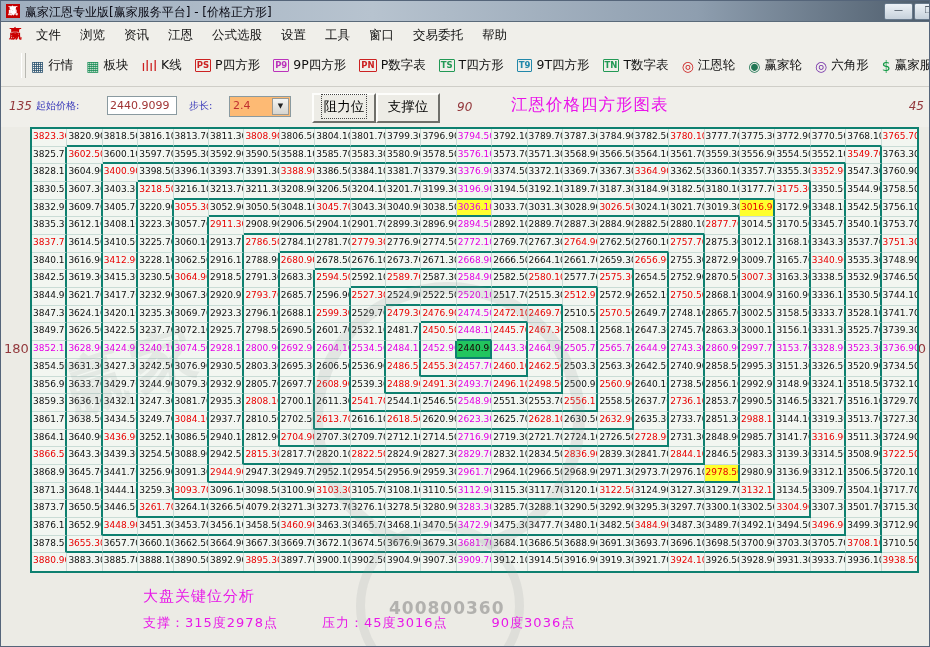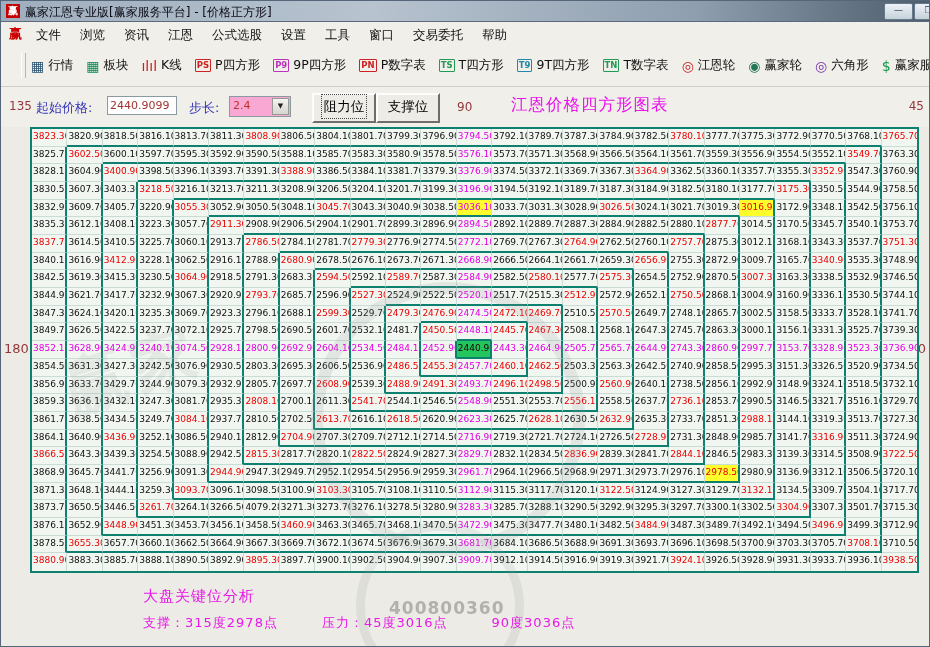--- a/index.html
+++ b/index.html
@@ -31,25 +31,25 @@
   .tb-grip{position:absolute;left:20px;top:8px;bottom:8px;width:3px;
     border-left:1px solid #fff;border-right:1px solid #B8B8B2;}
   .tb-item{display:flex;align-items:center;margin-right:13px;white-space:nowrap;}
   .tb-ico{font-size:14px;margin-right:4px;line-height:14px;}
   .tb-ico.boxed{font-size:8.5px;font-weight:bold;border:1px solid currentColor;
     padding:0 1px;line-height:11px;border-radius:1px;}
   .tb-label{font-size:12.5px;color:#111;}
 
   
   .controls{position:absolute;left:0;top:86px;width:100%;height:40px;background:#F0EFEA;}
-  .deg{position:absolute;color:#93383C;font-size:12px;}
-  .lbl-blue{position:absolute;color:#3434B8;font-size:13px;top:12px;}
+  .deg{position:absolute;color:#93383C;font-size:12px;font-style:italic;}
+  .lbl-blue{position:absolute;color:#3434B8;font-size:10px;top:12px;}
   .txtinput{position:absolute;left:106px;top:9px;width:64px;height:17px;border:1px solid #8A9AA0;
     background:#fff;color:#A03434;font-size:11px;padding:0 2px;font-family:"DejaVu Sans",sans-serif;}
-  .combo{position:absolute;left:228px;top:9px;width:60px;height:19px;background:#f9a8d4;border:1px solid #8A9AA0;}
+  .combo{position:absolute;left:228px;top:9px;width:60px;height:19px;background:#fdba74;border:1px solid #8A9AA0;}
   .combo .val{position:absolute;left:3px;top:2px;font-size:11px;color:#C03030;}
   .combo .arrow{position:absolute;right:1px;top:1px;bottom:1px;width:15px;
     background:linear-gradient(#F4F4F2,#D6D5D0);border:1px solid #9A9A94;
     font-size:7px;text-align:center;line-height:15px;color:#222;}
   .pushbtn{position:absolute;top:6px;width:60px;height:26px;background:#EDECE6;
     border-top:2px solid #FDFDFB;border-left:2px solid #FDFDFB;
     border-right:2px solid #6F6F6A;border-bottom:2px solid #6F6F6A;
     font-size:13.5px;color:#000;text-align:center;line-height:23px;font-family:"DejaVu Sans",sans-serif;}
   .pushbtn.focused span{outline:1px dotted #444;display:inline-block;padding:0 2px;}
   .charttitle{position:absolute;left:510px;top:7px;color:#EA14EA;font-size:16.5px;letter-spacing:1px;}

